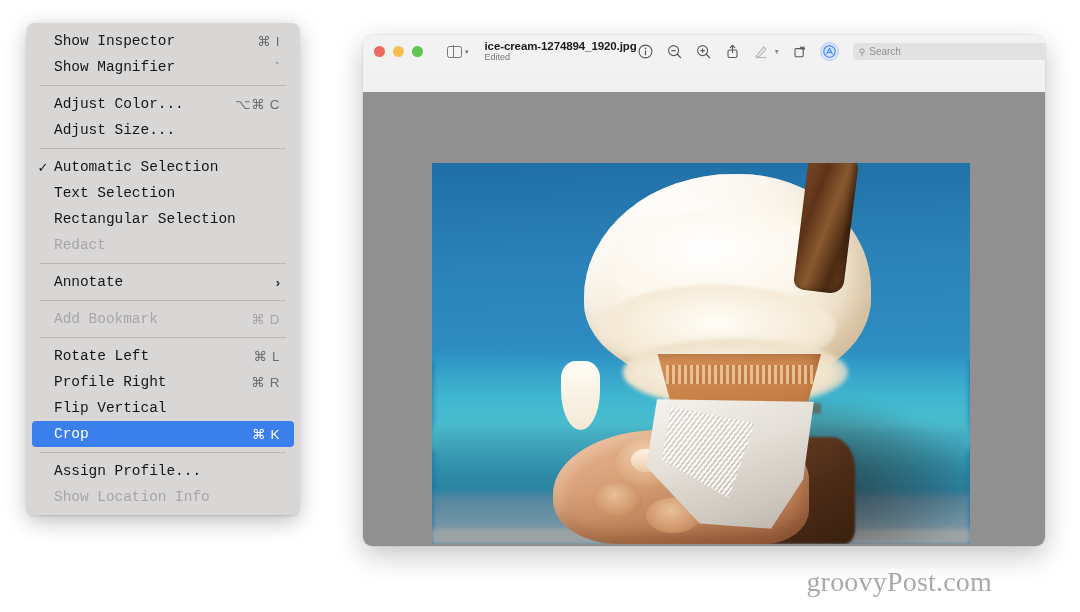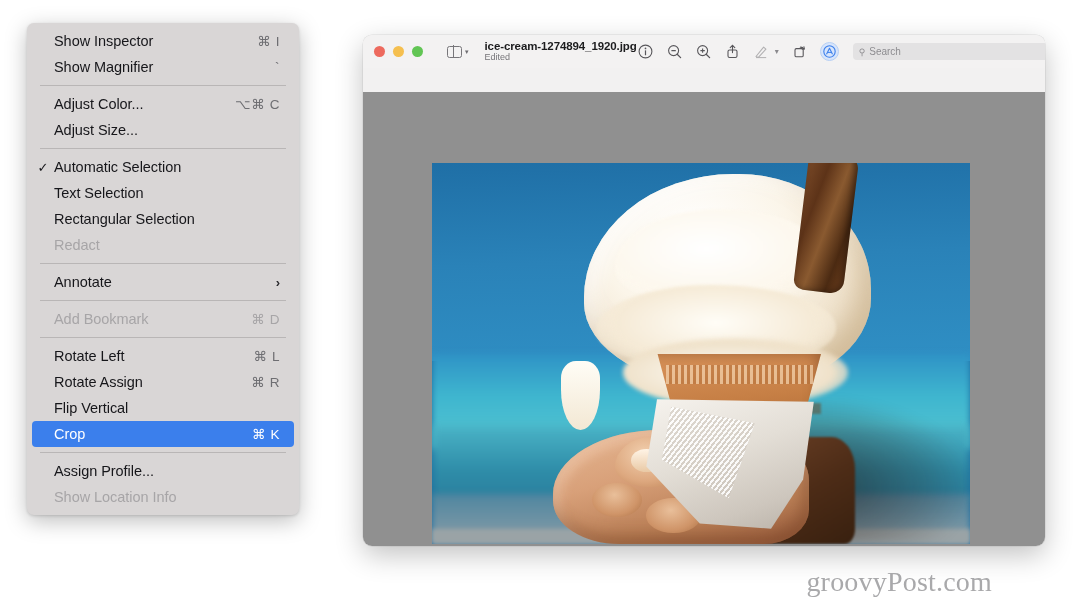--- a/index.html
+++ b/index.html
@@ -45,20 +45,21 @@
     flex: 0 0 22px;
     text-align: center;
     font-size: 13px;
     color: #16161a;
     line-height: 1;
   }
   .menu-item .mlabel {
     flex: 1 1 auto;
     white-space: nowrap;
     letter-spacing: -0.05px;
+    font-family: Liberation Mono, monospace;
   }
   .menu-item .mshort {
     flex: 0 0 auto;
     color: #6e6e72;
     font-size: 13.5px;
     letter-spacing: 0.6px;
     margin-left: 18px;
   }
   .menu-item .marrow {
     flex: 0 0 auto;
@@ -479,21 +480,21 @@
   <div class="menu-sep"></div>
 
   <div class="menu-item">
     <span class="check"></span>
     <span class="mlabel">Rotate Left</span>
     <span class="mshort">⌘ L</span>
   </div>
 
   <div class="menu-item">
     <span class="check"></span>
-    <span class="mlabel">Rotate Assign</span>
+    <span class="mlabel">Profile Right</span>
     <span class="mshort">⌘ R</span>
   </div>
 
 
   <div class="menu-item">
     <span class="check"></span>
     <span class="mlabel">Flip Vertical</span>
     <span class="mshort"></span>
   </div>
 

